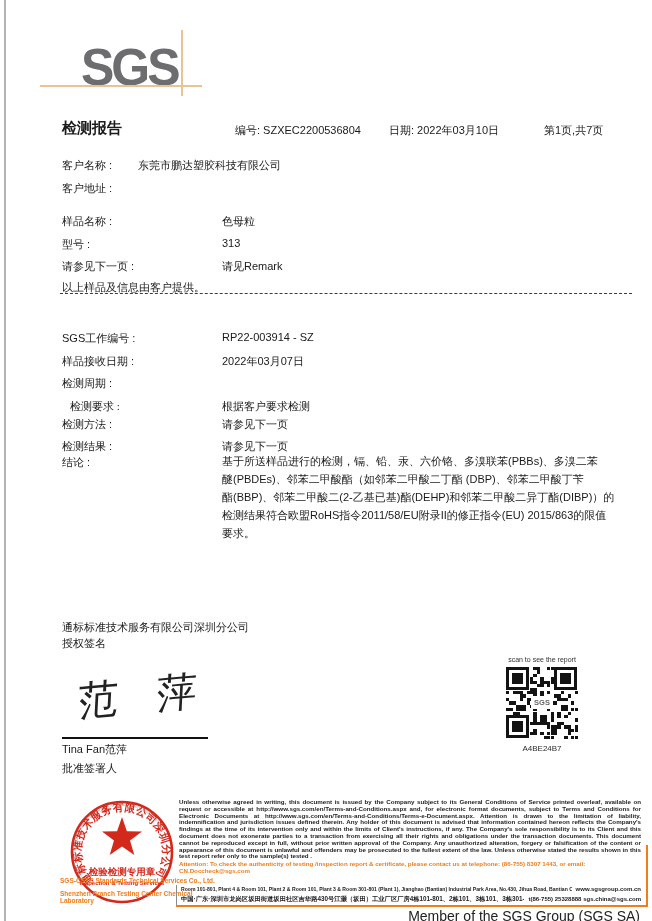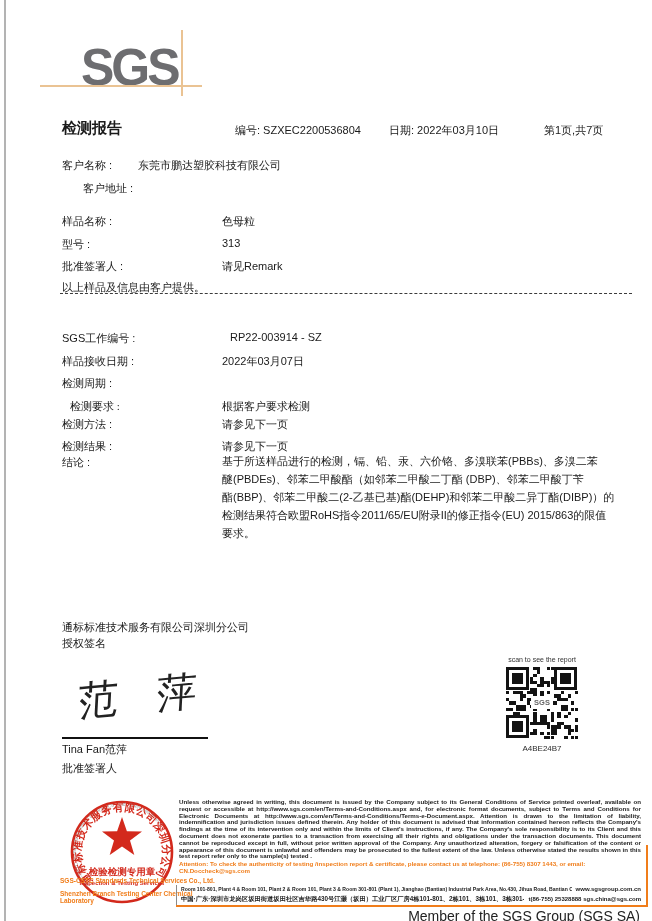--- a/index.html
+++ b/index.html
@@ -60,48 +60,48 @@
   <div class="abs logo-hline"></div>
   <div class="abs logo-vline"></div>
 
   <div class="abs title">检测报告</div>
   <div class="abs hdr" style="left:235px;">编号: SZXEC2200536804</div>
   <div class="abs hdr" style="left:389px;">日期: 2022年03月10日</div>
   <div class="abs hdr" style="left:544px;">第1页,共7页</div>
 
   <div class="abs lbl" style="left:62px;top:158px;">客户名称 :</div>
   <div class="abs val" style="left:138px;top:158px;">东莞市鹏达塑胶科技有限公司</div>
-  <div class="abs lbl" style="left:62px;top:181px;margin-left:21px;">客户地址 :</div>
+  <div class="abs lbl" style="left:62px;top:181px;">客户地址 :</div>
 
   <div class="abs lbl" style="left:62px;top:214px;">样品名称 :</div>
   <div class="abs val" style="left:222px;top:214px;">色母粒</div>
   <div class="abs lbl" style="left:62px;top:237px;">型号 :</div>
   <div class="abs val" style="left:222px;top:237px;">313</div>
-  <div class="abs lbl" style="left:62px;top:259px;">批准签署人 :</div>
+  <div class="abs lbl" style="left:62px;top:259px;">请参见下一页 :</div>
   <div class="abs val" style="left:222px;top:259px;">请见Remark</div>
   <div class="abs val" style="left:62px;top:280px;">以上样品及信息由客户提供。</div>
 
   <div class="abs dash"></div>
 
   <div class="abs lbl" style="left:62px;top:331px;">SGS工作编号 :</div>
-  <div class="abs val" style="left:230px;top:331px;">RP22-003914 - SZ</div>
+  <div class="abs val" style="left:222px;top:331px;">RP22-003914 - SZ</div>
   <div class="abs lbl" style="left:62px;top:354px;">样品接收日期 :</div>
   <div class="abs val" style="left:222px;top:354px;">2022年03月07日</div>
   <div class="abs lbl" style="left:62px;top:376px;">检测周期 :</div>
   <div class="abs lbl" style="left:70px;top:399px;font-family:Liberation Serif, serif;">检测要求 :</div>
   <div class="abs val" style="left:222px;top:399px;">根据客户要求检测</div>
   <div class="abs lbl" style="left:62px;top:417px;">检测方法 :</div>
   <div class="abs val" style="left:222px;top:417px;">请参见下一页</div>
   <div class="abs lbl" style="left:62px;top:439px;">检测结果 :</div>
   <div class="abs val" style="left:222px;top:439px;">请参见下一页</div>
   <div class="abs lbl" style="left:62px;top:455px;">结论 :</div>
   <div class="abs conclusion">基于所送样品进行的检测，镉、铅、汞、六价铬、多溴联苯(PBBs)、多溴二苯
 醚(PBDEs)、邻苯二甲酸酯（如邻苯二甲酸二丁酯 (DBP)、邻苯二甲酸丁苄
 酯(BBP)、邻苯二甲酸二(2-乙基已基)酯(DEHP)和邻苯二甲酸二异丁酯(DIBP)）的
-检测结果符合欧盟RoHS指令2011/65/EU附录II的修正指令(EU) 2015/863的限值
+检测结果符合欧盟RoHS指令2011/58/EU附录II的修正指令(EU) 2015/863的限值
 要求。</div>
 
   <div class="abs val" style="left:62px;top:620px;">通标标准技术服务有限公司深圳分公司</div>
   <div class="abs val" style="left:62px;top:636px;">授权签名</div>
   <div class="abs sig-script">范 萍</div>
   <div class="abs sig-line"></div>
   <div class="abs val" style="left:62px;top:742px;">Tina Fan范萍</div>
   <div class="abs val" style="left:62px;top:761px;">批准签署人</div>
 
   <div class="abs qr-caption">scan to see the report</div>

